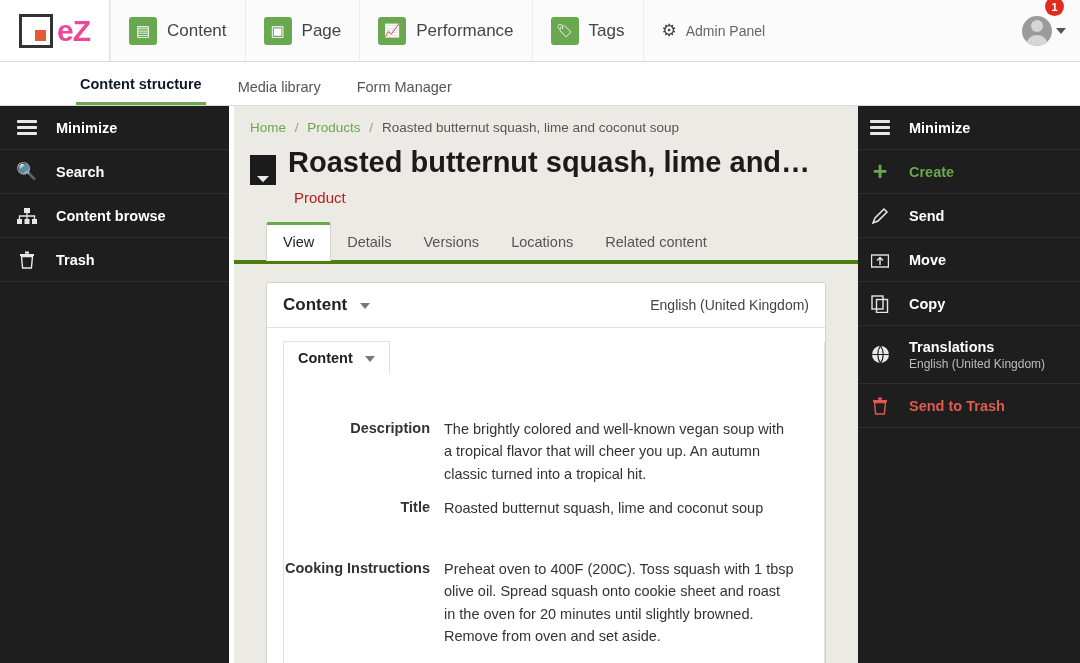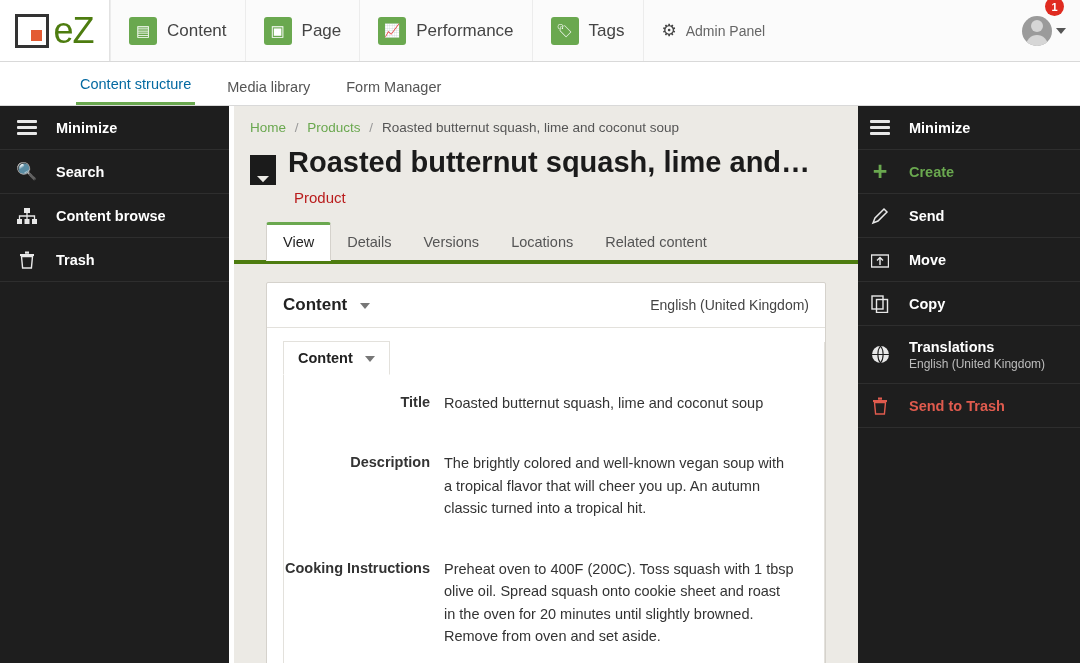--- a/index.html
+++ b/index.html
@@ -40,21 +40,21 @@
     margin-right: 4px;
   }
   .logo-mark:after {
     content: "";
     position: absolute;
     width: 11px; height: 11px;
     background: #e35b33;
     right: 4px; bottom: 4px;
   }
   .logo-text {
-    font-size: 36px; font-weight: normal; color: #4d7c0f;
+    font-size: 30px; font-weight: bold; color: #ec4899;
     letter-spacing: -1px;
   }
   .nav-tabs {
     display: flex; align-items: stretch; flex: 1;
   }
   .nav-tab {
     display: flex; align-items: center;
     padding: 0 18px;
     gap: 10px;
     font-size: 17px;
@@ -140,22 +140,22 @@
     padding-left: 76px;
     gap: 28px;
   }
   .subnav-item {
     font-size: 14.5px;
     color: #555;
     padding: 0 4px 10px 4px;
     cursor: pointer;
   }
   .subnav-item.active {
-    color: #0369a1;
-    font-weight: normal;
+    color: #0f172a;
+    font-weight: bold;
     border-bottom: 3px solid #6aa84f;
   }
 
   
   .left-sidebar {
     position: absolute; top: 106px; left: 0;
     width: 229px; height: 557px;
     background: #1e1e1e;
     color: #fff;
   }
@@ -574,28 +574,28 @@
 
       <div class="inner-card">
         <div class="inner-tabstrip">
           <div class="inner-tab">
             <span>Content</span>
             <span class="tri"></span>
           </div>
         </div>
 
         <div class="fields">
+          <div class="field-row gap">
+            <div class="field-label">Description</div>
+            <div class="field-value">The brightly colored and well-known vegan soup with a tropical flavor that will cheer you up. An autumn classic turned into a tropical hit.</div>
+          </div>
+
           <div class="field-row">
             <div class="field-label">Title</div>
             <div class="field-value">Roasted butternut squash, lime and coconut soup</div>
-          </div>
-
-          <div class="field-row gap">
-            <div class="field-label">Description</div>
-            <div class="field-value">The brightly colored and well-known vegan soup with a tropical flavor that will cheer you up. An autumn classic turned into a tropical hit.</div>
           </div>
 
           <div class="field-row gap">
             <div class="field-label">Cooking Instructions</div>
             <div class="field-value">Preheat oven to 400F (200C). Toss squash with 1 tbsp olive oil. Spread squash onto cookie sheet and roast in the oven for 20 minutes until slightly browned. Remove from oven and set aside.</div>
           </div>
 
           <div class="field-row">
             <div class="field-label"></div>
             <div class="field-value fade-line">Meanwhile, heat remaining oil in a large</div>

